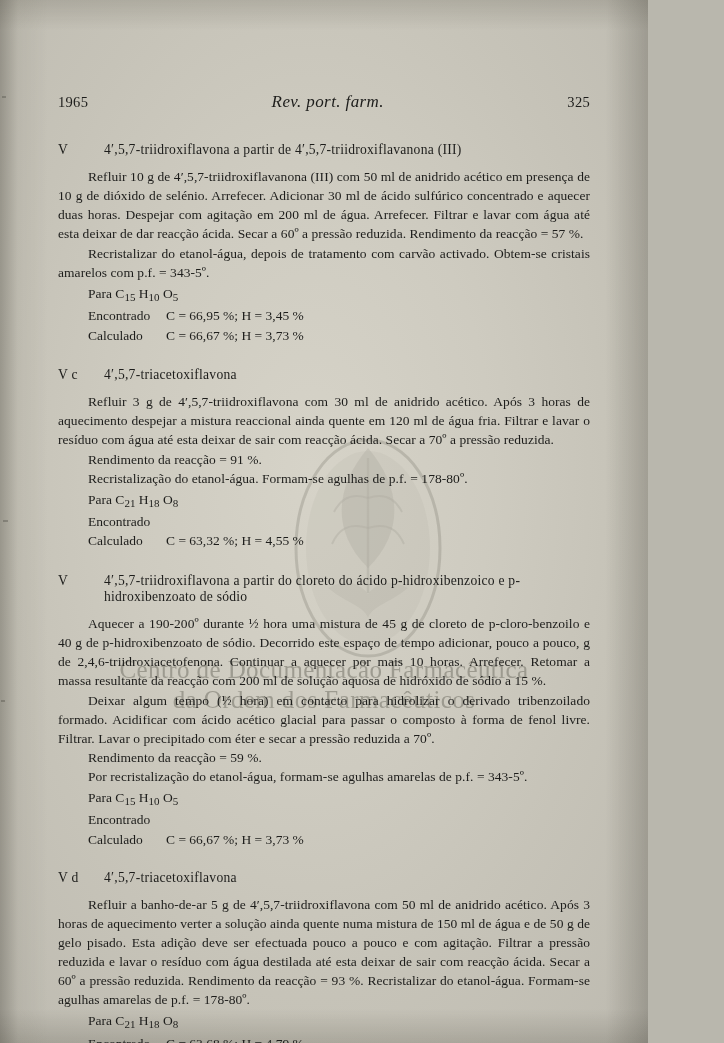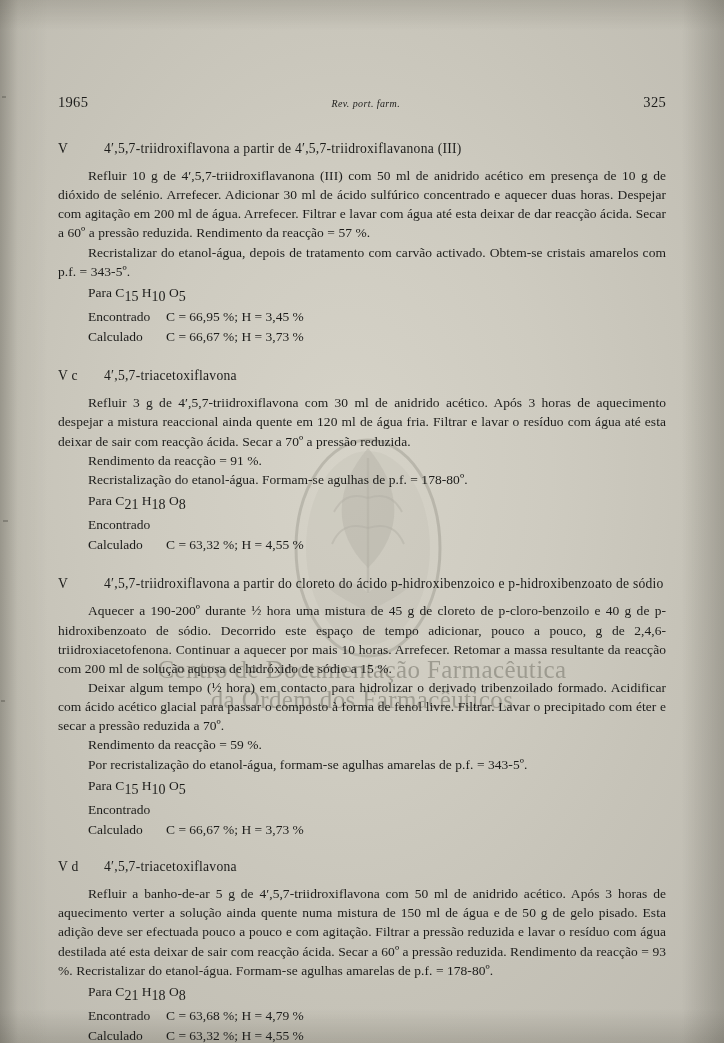--- a/index.html
+++ b/index.html
@@ -2,21 +2,21 @@
 <html><head>
 <meta charset="utf-8">
 <style>
   html, body {
     margin: 0;
     padding: 0;
     background: #b9b7ad;
   }
   .page {
     position: relative;
-    width: 724px;
+    width: 648px;
     height: 1043px;
     overflow: hidden;
     background:
       radial-gradient(ellipse at 48% 45%, #d6d3c8 0%, #cecbc0 38%, #c6c3b8 65%, #bdbab0 100%);
     font-family: "Liberation Serif", serif;
     color: #1d1d1b;
   }
   
   .page::after {
     content: "";
@@ -75,21 +75,21 @@
   .runhead {
     display: flex;
     align-items: baseline;
     justify-content: space-between;
     font-size: 14.5px;
     margin-bottom: 30px;
   }
   .runhead .year { letter-spacing: .3px; }
   .runhead .journal {
     font-style: italic;
-    font-size: 10px;
+    font-size: 17px;
     letter-spacing: .4px;
   }
   .runhead .pageno { letter-spacing: .3px; margin-top: 48px; }
 
   .sec {
     display: flex;
     align-items: baseline;
     margin-top: 16px;
     margin-bottom: 2px;
     font-size: 13.6px;
@@ -122,21 +122,21 @@
     display: flex;
   }
   .formula-block .lbl {
     width: 108px;
     flex: 0 0 108px;
     padding-left: 30px;
     box-sizing: border-box;
   }
   .formula-block .val { flex: 1; }
   .formula-block .para-line { padding-left: 30px; }
-  sub { font-size: 14px; vertical-align: -0.28em; }
+  sub { font-size: 11px; vertical-align: -0.28em; }
 
   .gap-s { height: 7px; }
 </style>
 </head>
 <body>
 
 <div class="page">
 
   <div class="edge-marks">
     <i style="left:2px; top:96px; width:4px; height:2px;"></i>

